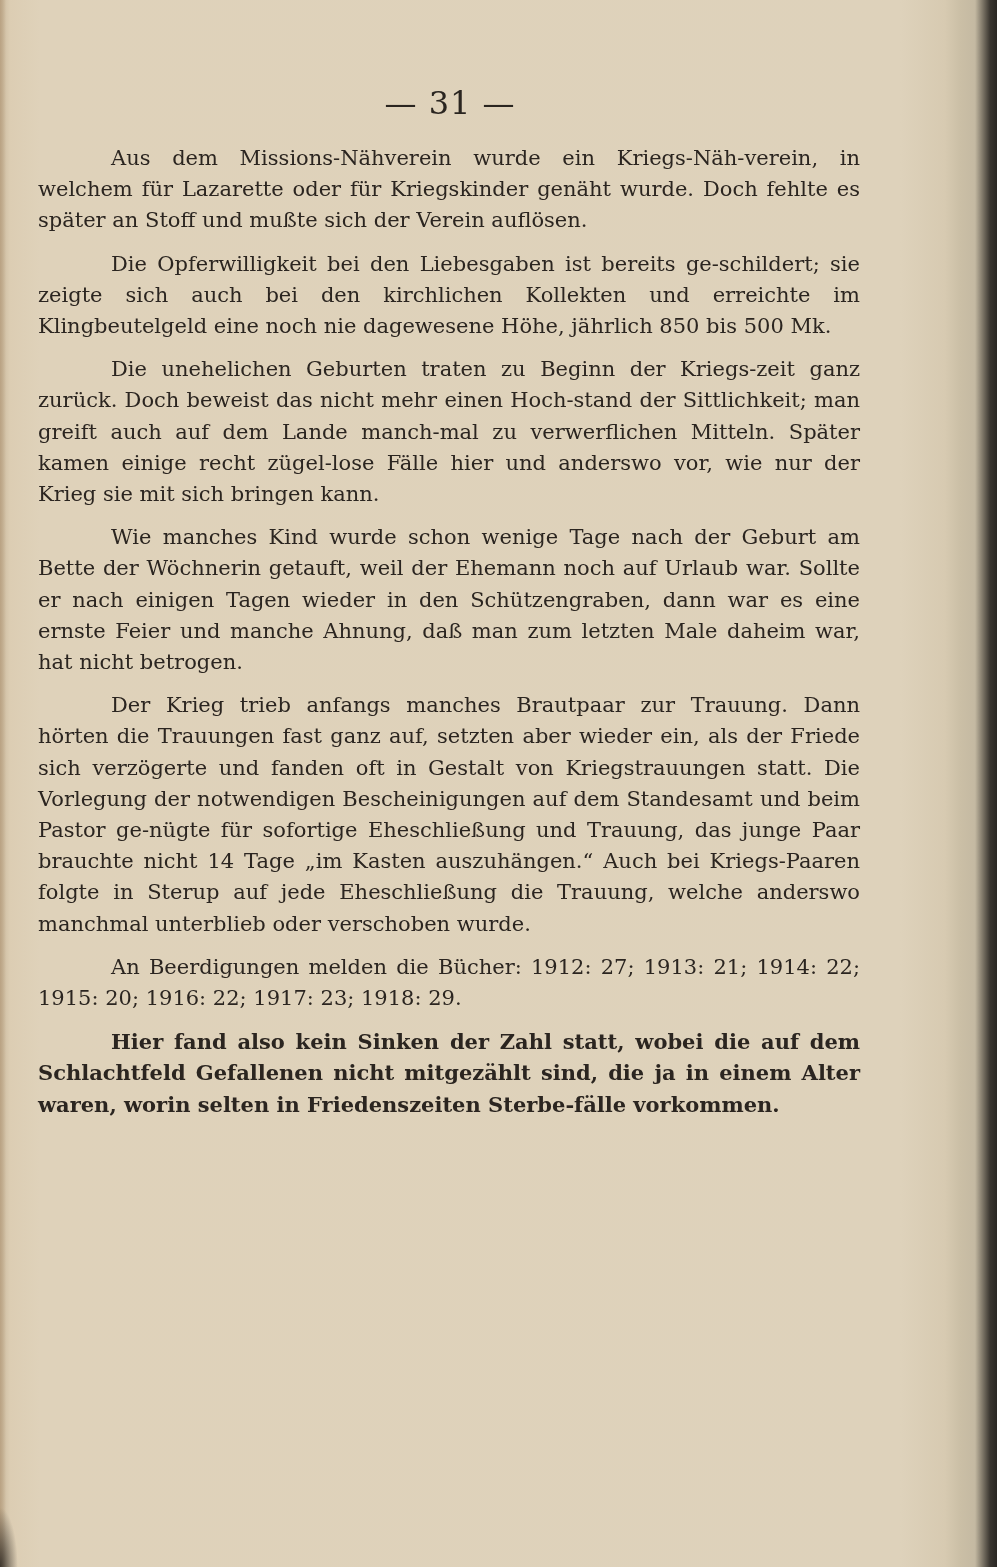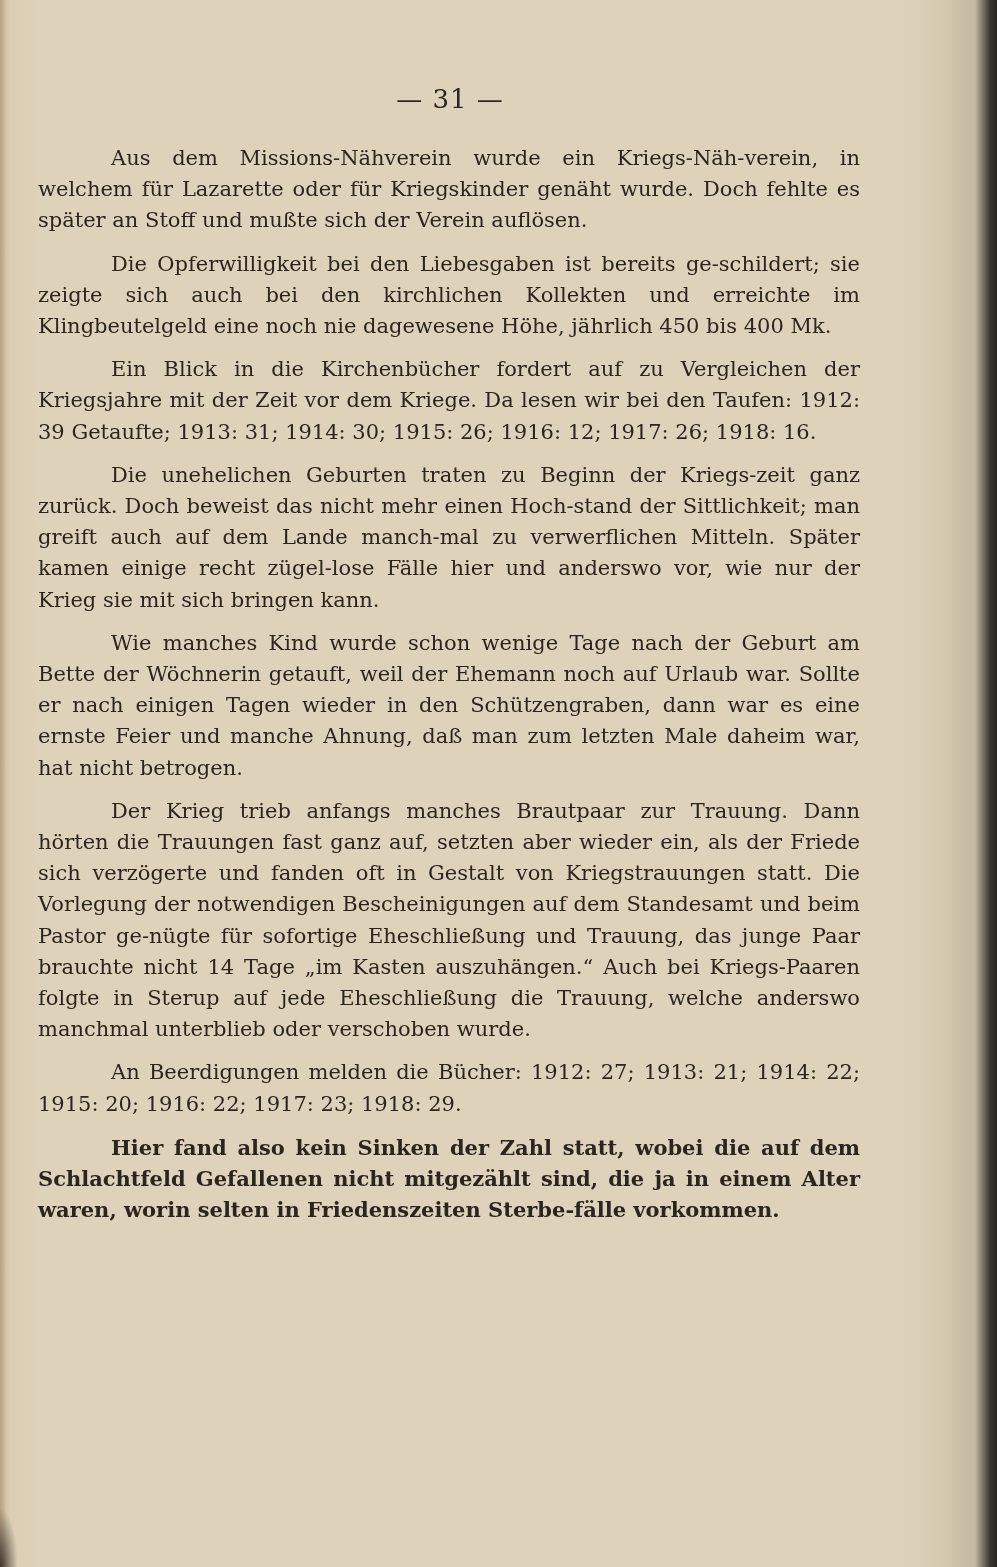--- a/index.html
+++ b/index.html
@@ -33,21 +33,21 @@
       left: 0; bottom: 0;
       width: 18px; height: 60px;
       background: radial-gradient(ellipse at 0% 100%, rgba(40,35,30,0.85) 0%, rgba(40,35,30,0) 70%);
     }
     .page-number {
       position: absolute;
       top: 84px;
       left: 0; width: 900px;
       text-align: center;
       font-family: "DejaVu Serif", serif;
-      font-size: 26px;
+      font-size: 32px;
       color: #2a2520;
       letter-spacing: 1px;
     }
     .text-block {
       position: absolute;
       left: 38px;
       top: 143px;
       width: 822px;
       color: #2b2520;
       font-family: "DejaVu Serif", serif;
@@ -66,21 +66,20 @@
 </head>
 <body>
 
 <div class="page">
   <div class="corner-shadow"></div>
 
   <div class="page-number">— 31 —</div>
 
   <div class="text-block">
     <p class="para">Aus dem Missions-Nähverein wurde ein Kriegs-Näh-verein, in welchem für Lazarette oder für Kriegskinder genäht wurde. Doch fehlte es später an Stoff und mußte sich der Verein auflösen.</p>
-    <p class="para">Die Opferwilligkeit bei den Liebesgaben ist bereits ge-schildert; sie zeigte sich auch bei den kirchlichen Kollekten und erreichte im Klingbeutelgeld eine noch nie dagewesene Höhe, jährlich 450 bis 400 Mk.</p>
-    <p class="para">Ein Blick in die Kirchenbücher fordert auf zu Vergleichen der Kriegsjahre mit der Zeit vor dem Kriege. Da lesen wir bei den Taufen: 1912: 39 Getaufte; 1913: 31; 1914: 30; 1915: 26; 1916: 12; 1917: 26; 1918: 16.</p>
+    <p class="para">Die Opferwilligkeit bei den Liebesgaben ist bereits ge-schildert; sie zeigte sich auch bei den kirchlichen Kollekten und erreichte im Klingbeutelgeld eine noch nie dagewesene Höhe, jährlich 850 bis 500 Mk.</p>
     <p class="para">Die unehelichen Geburten traten zu Beginn der Kriegs-zeit ganz zurück. Doch beweist das nicht mehr einen Hoch-stand der Sittlichkeit; man greift auch auf dem Lande manch-mal zu verwerflichen Mitteln. Später kamen einige recht zügel-lose Fälle hier und anderswo vor, wie nur der Krieg sie mit sich bringen kann.</p>
     <p class="para">Wie manches Kind wurde schon wenige Tage nach der Geburt am Bette der Wöchnerin getauft, weil der Ehemann noch auf Urlaub war. Sollte er nach einigen Tagen wieder in den Schützengraben, dann war es eine ernste Feier und manche Ahnung, daß man zum letzten Male daheim war, hat nicht betrogen.</p>
     <p class="para">Der Krieg trieb anfangs manches Brautpaar zur Trauung. Dann hörten die Trauungen fast ganz auf, setzten aber wieder ein, als der Friede sich verzögerte und fanden oft in Gestalt von Kriegstrauungen statt. Die Vorlegung der notwendigen Bescheinigungen auf dem Standesamt und beim Pastor ge-nügte für sofortige Eheschließung und Trauung, das junge Paar brauchte nicht 14 Tage „im Kasten auszuhängen.“ Auch bei Kriegs-Paaren folgte in Sterup auf jede Eheschließung die Trauung, welche anderswo manchmal unterblieb oder verschoben wurde.</p>
     <p class="para">An Beerdigungen melden die Bücher: 1912: 27; 1913: 21; 1914: 22; 1915: 20; 1916: 22; 1917: 23; 1918: 29.</p>
     <p class="para">Hier fand also kein Sinken der Zahl statt, wobei die auf dem Schlachtfeld Gefallenen nicht mitgezählt sind, die ja in einem Alter waren, worin selten in Friedenszeiten Sterbe-fälle vorkommen.</p>
   </div>
 </div>
 
 </body></html>

